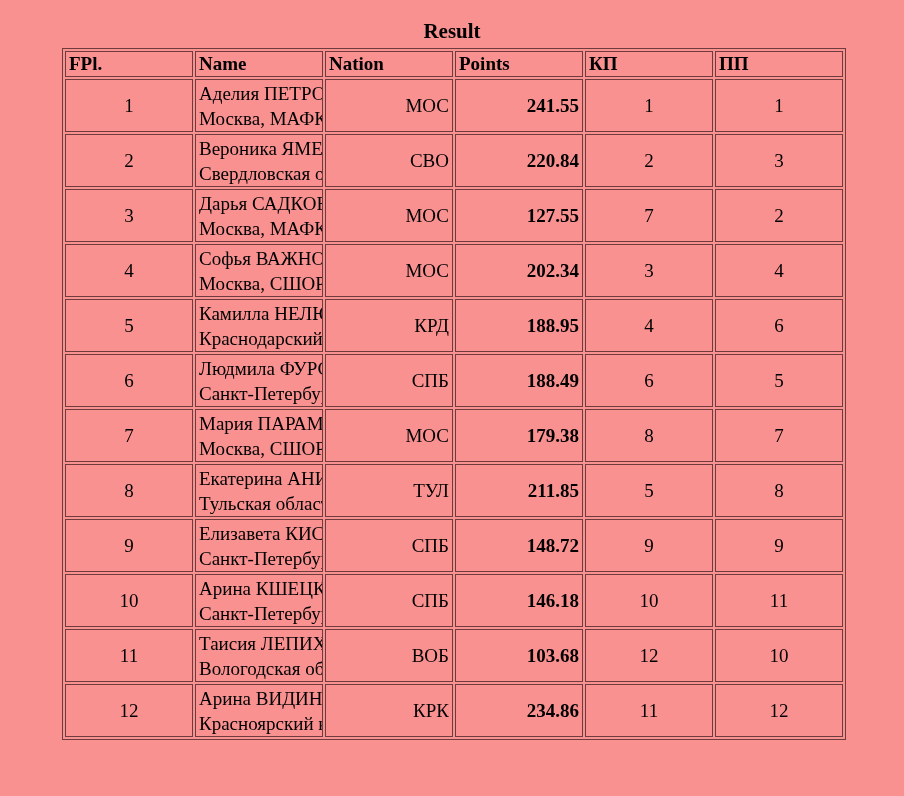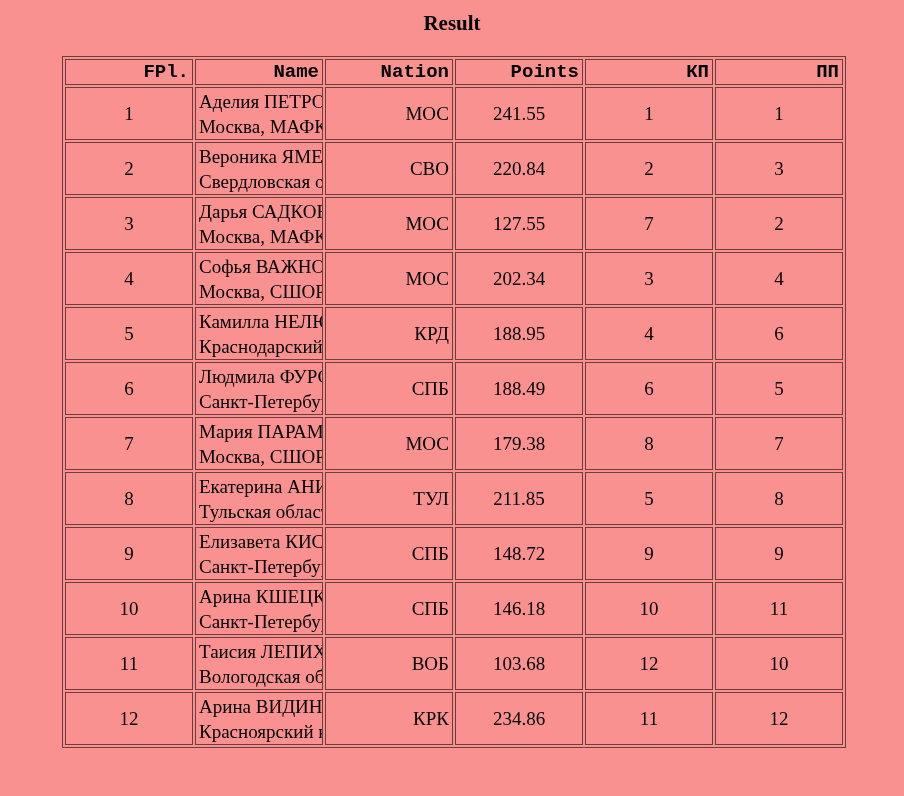--- a/index.html
+++ b/index.html
@@ -10,49 +10,48 @@
     width: 904px;
     height: 796px;
     background: #FA9191;
     font-family: "Liberation Serif", "DejaVu Serif", serif;
     color: #000000;
   }
   .page-title {
     text-align: center;
     font-weight: bold;
     font-size: 21px;
-    padding-top: 11px;
-    margin: 0 0 20px 0;
+    padding-top: 19px;
+    margin: 0 0 4px 0;
   }
   table.results {
     margin-left: 62px;
     width: 784px;
     table-layout: fixed;
     border-collapse: separate;
     border-spacing: 2px;
     border: 1px solid #6E3C3C;
     font-size: 19px;
   }
   table.results th,
   table.results td {
     border: 1px solid #6E3C3C;
     padding: 0 3px;
     vertical-align: middle;
     overflow: hidden;
   }
   table.results th {
     font-weight: bold;
-    text-align: right;
+    text-align: left;
     height: 24px;
-    font-family: Liberation Mono, monospace;
   }
   td.c-fpl    { width: 42px;  text-align: center; }
   td.c-name   { width: 512px; text-align: left; padding-left: 4px; }
   td.c-nation { width: 62px;  text-align: right; }
-  td.c-points { width: 58px;  text-align: center; }
+  td.c-points { width: 58px;  text-align: right; font-weight: bold; }
   td.c-kp     { width: 29px;  text-align: center; }
   td.c-pp     { width: 30px;  text-align: center; }
   tr.data-row td { height: 51px; }
   .name-line, .club-line {
     display: block;
     line-height: 25px;
     white-space: nowrap;
   }
 </style>
 </head>

